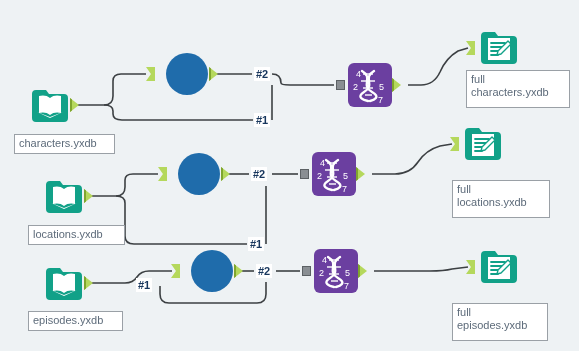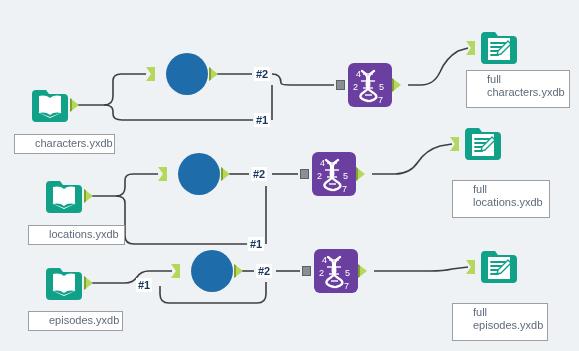--- a/index.html
+++ b/index.html
@@ -71,21 +71,21 @@
   }
 
   
   .caption {
     position: absolute;
     background: #ffffff;
     border: 1px solid #9aa0a6;
     color: #5d6b7a;
     font-size: 11px;
     line-height: 13px;
-    padding: 2px 4px 3px 20px;
+    padding: 2px 4px 3px 4px;
     white-space: pre-line;
     box-sizing: border-box;
   }
   .portlabel {
     position: absolute;
     background: #ffffff;
     color: #17365d;
     font-size: 11px;
     font-weight: bold;
     line-height: 12px;

